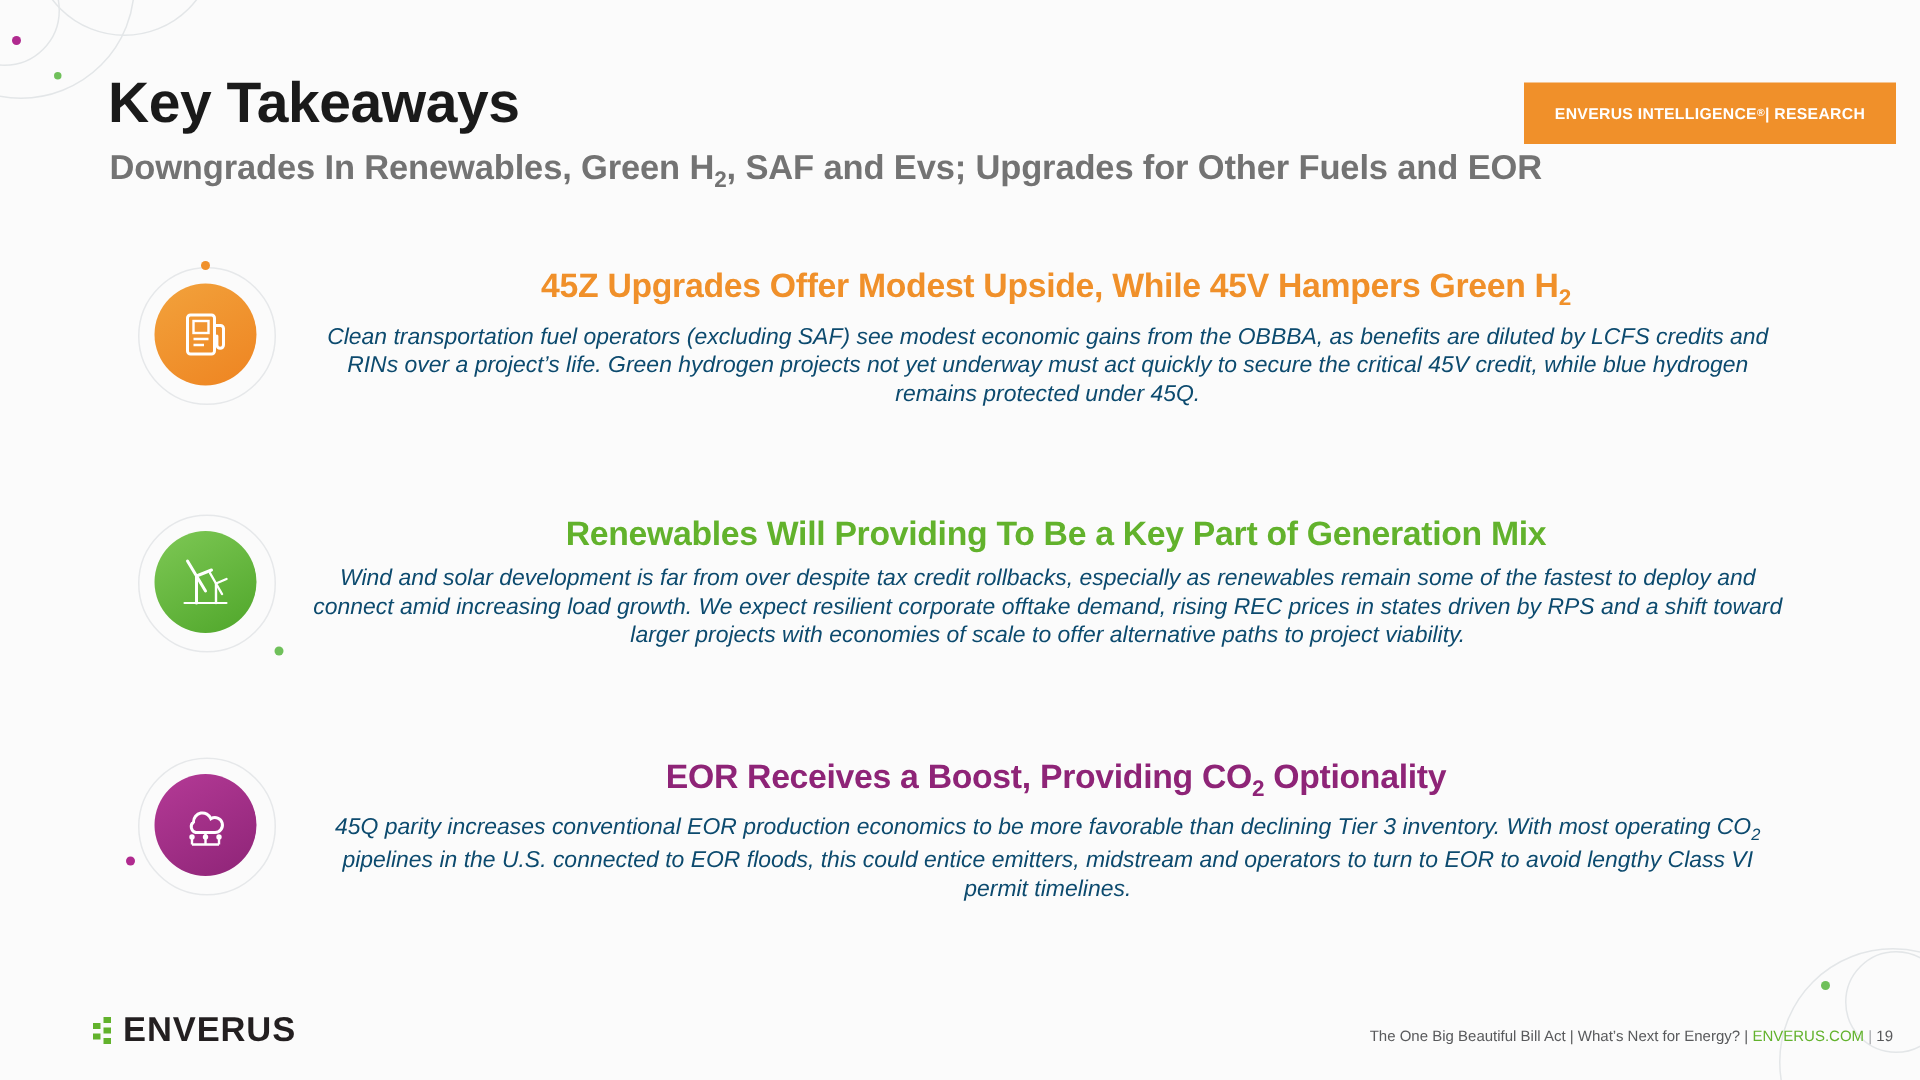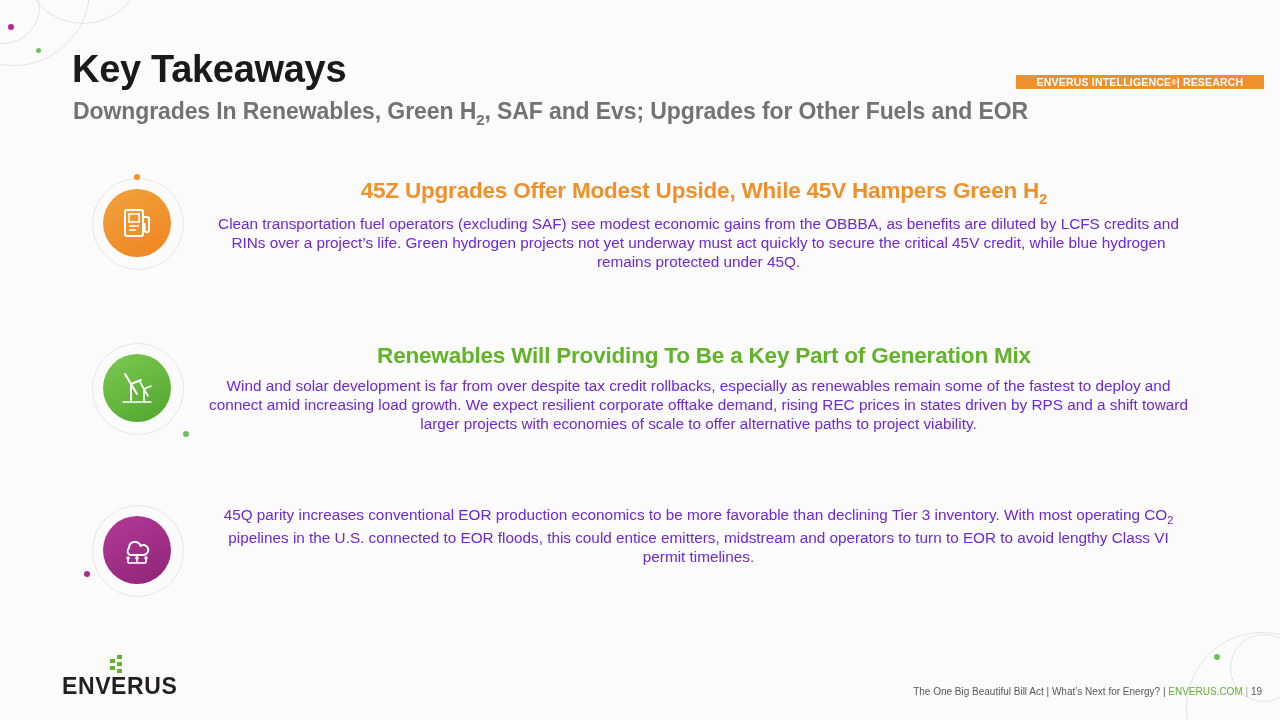--- a/index.html
+++ b/index.html
@@ -58,30 +58,29 @@
   }
   .subtitle sub {
     font-size: 15px;
   }
 
   .badge {
     position: absolute;
     right: 16px;
     top: 55px;
     width: 248px;
-    height: 14px;
+    height: 41px;
     background: #f0902a;
     color: #ffffff;
     font-size: 10.5px;
     font-weight: bold;
     letter-spacing: 0.2px;
     display: flex;
     align-items: center;
     justify-content: center;
-    margin-top: 20px;
   }
   .badge sup { font-size: 7px; }
 
   
   .block {
     position: absolute;
     left: 92px;
     width: 1110px;
     display: flex;
     align-items: flex-start;
@@ -138,33 +137,33 @@
     letter-spacing: -0.2px;
   }
   .block-head sub { font-size: 15px; }
   .head-orange { color: #f0902a; }
   .head-green { color: #62b22c; }
   .head-purple { color: #8e2477; }
 
   .block-body {
     font-size: 15.3px;
     line-height: 1.25;
-    color: #6d28d9;
+    color: #0c4a6e;
     max-width: 985px;
+    font-style: italic;
   }
   .block-body sub { font-size: 11px; }
 
   
   .logo {
     position: absolute;
     left: 62px;
     bottom: 20px;
     display: flex;
     align-items: center;
-    flex-direction: column;
   }
   .logo-mark {
     display: inline-block;
     width: 16px;
     height: 18px;
     position: relative;
     margin-right: 4px;
   }
   .logo-mark i {
     position: absolute;
@@ -272,20 +271,23 @@
         <line x1="12" y1="34" x2="12" y2="30" stroke="#ffffff" stroke-width="1.6"></line>
         <line x1="30" y1="34" x2="30" y2="30" stroke="#ffffff" stroke-width="1.6"></line>
         <circle cx="12" cy="29" r="1.8" fill="#ffffff"></circle>
         <circle cx="21" cy="29" r="1.8" fill="#ffffff"></circle>
         <circle cx="30" cy="29" r="1.8" fill="#ffffff"></circle>
       </svg>
     </div>
     <div class="icon-dot dot-purple"></div>
   </div>
   <div class="block-text">
+    <div class="block-head head-purple">
+      <span>EOR Receives a Boost, Providing CO</span><sub>2</sub><span> Optionality</span>
+    </div>
     <div class="block-body">
       <span>45Q parity increases conventional EOR production economics to be more favorable than declining Tier 3 inventory. With most operating CO</span><sub>2</sub><span> pipelines in the U.S. connected to EOR floods, this could entice emitters, midstream and operators to turn to EOR to avoid lengthy Class VI permit timelines.</span>
     </div>
   </div>
 </div>
 
 <div class="logo">
   <span class="logo-mark">
     <i class="lm1"></i>
       <i class="lm2"></i>

